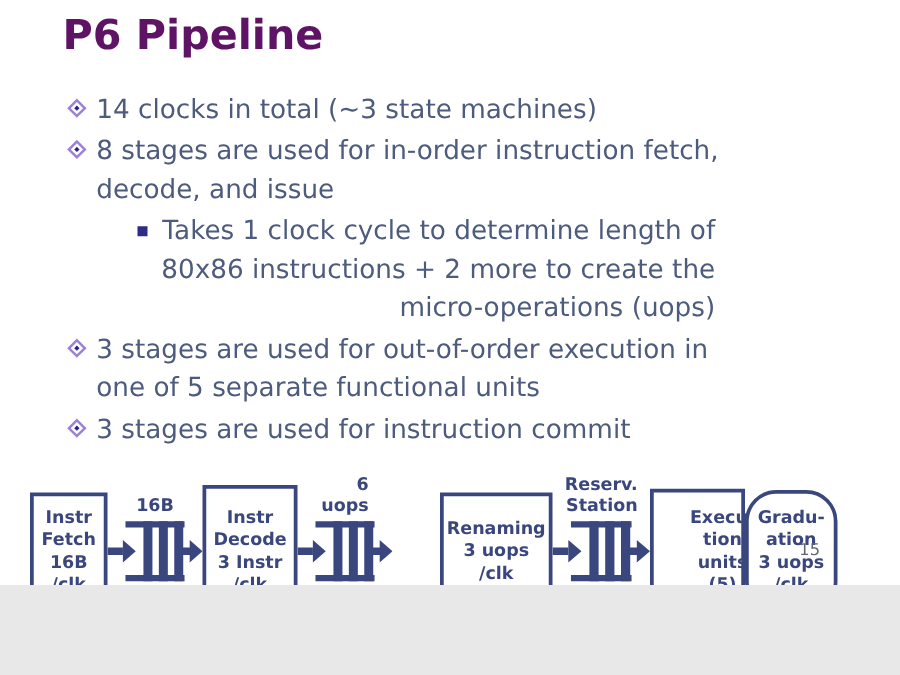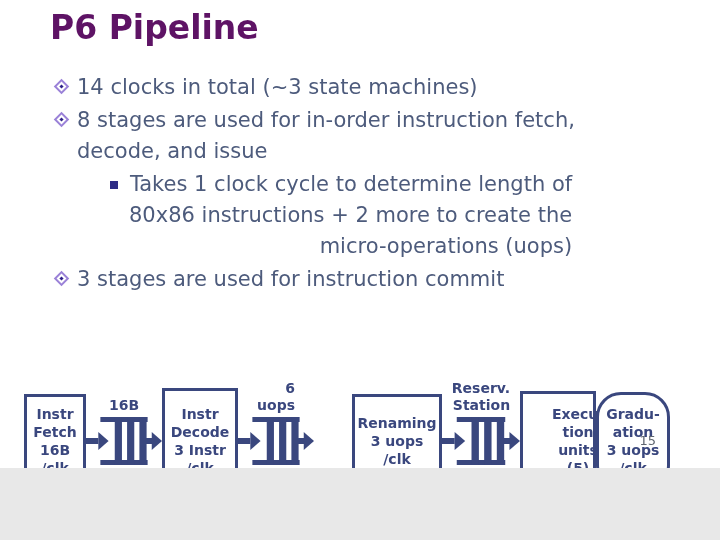--- a/index.html
+++ b/index.html
@@ -112,20 +112,25 @@
 decode, and issue</span>
     </div>
     <div class="li l2">
       <span class="sq"></span>
       <span class="b-text">Takes 1 clock cycle to determine length of
 80x86 instructions + 2 more to create the
 micro-operations (uops)</span>
     </div>
     <div class="li l1">
       <span class="diamond"></span>
+      <span class="b-text">3 stages are used for out-of-order execution in
+one of 5 separate functional units</span>
+    </div>
+    <div class="li l1">
+      <span class="diamond"></span>
       <span class="b-text">3 stages are used for instruction commit</span>
     </div>
   </div>
 
   <div class="diagram">
 
     <div class="dbox b1">Instr
 Fetch
 16B
 /clk</div>

